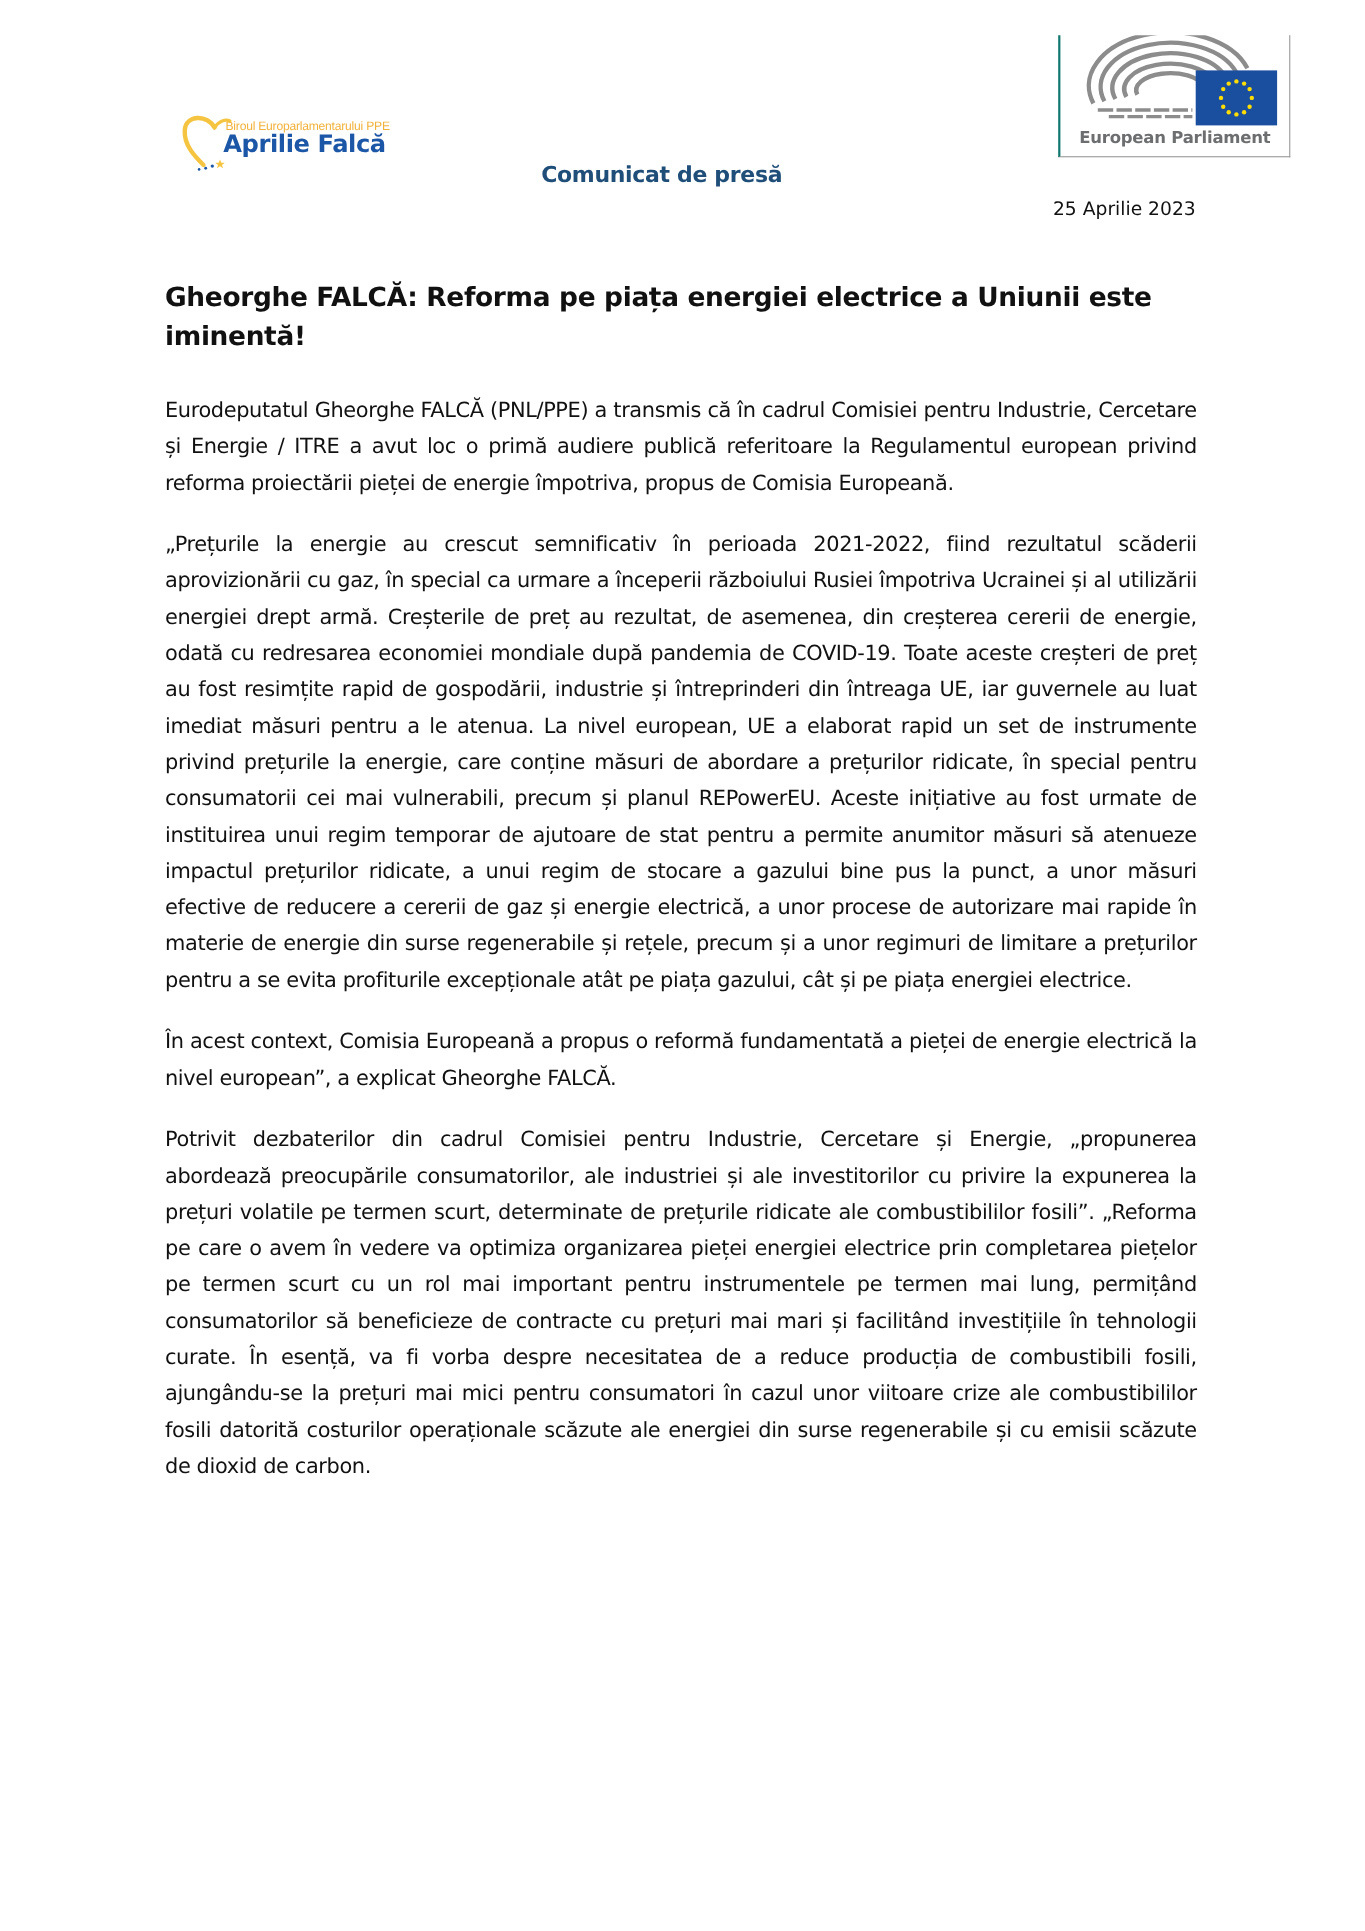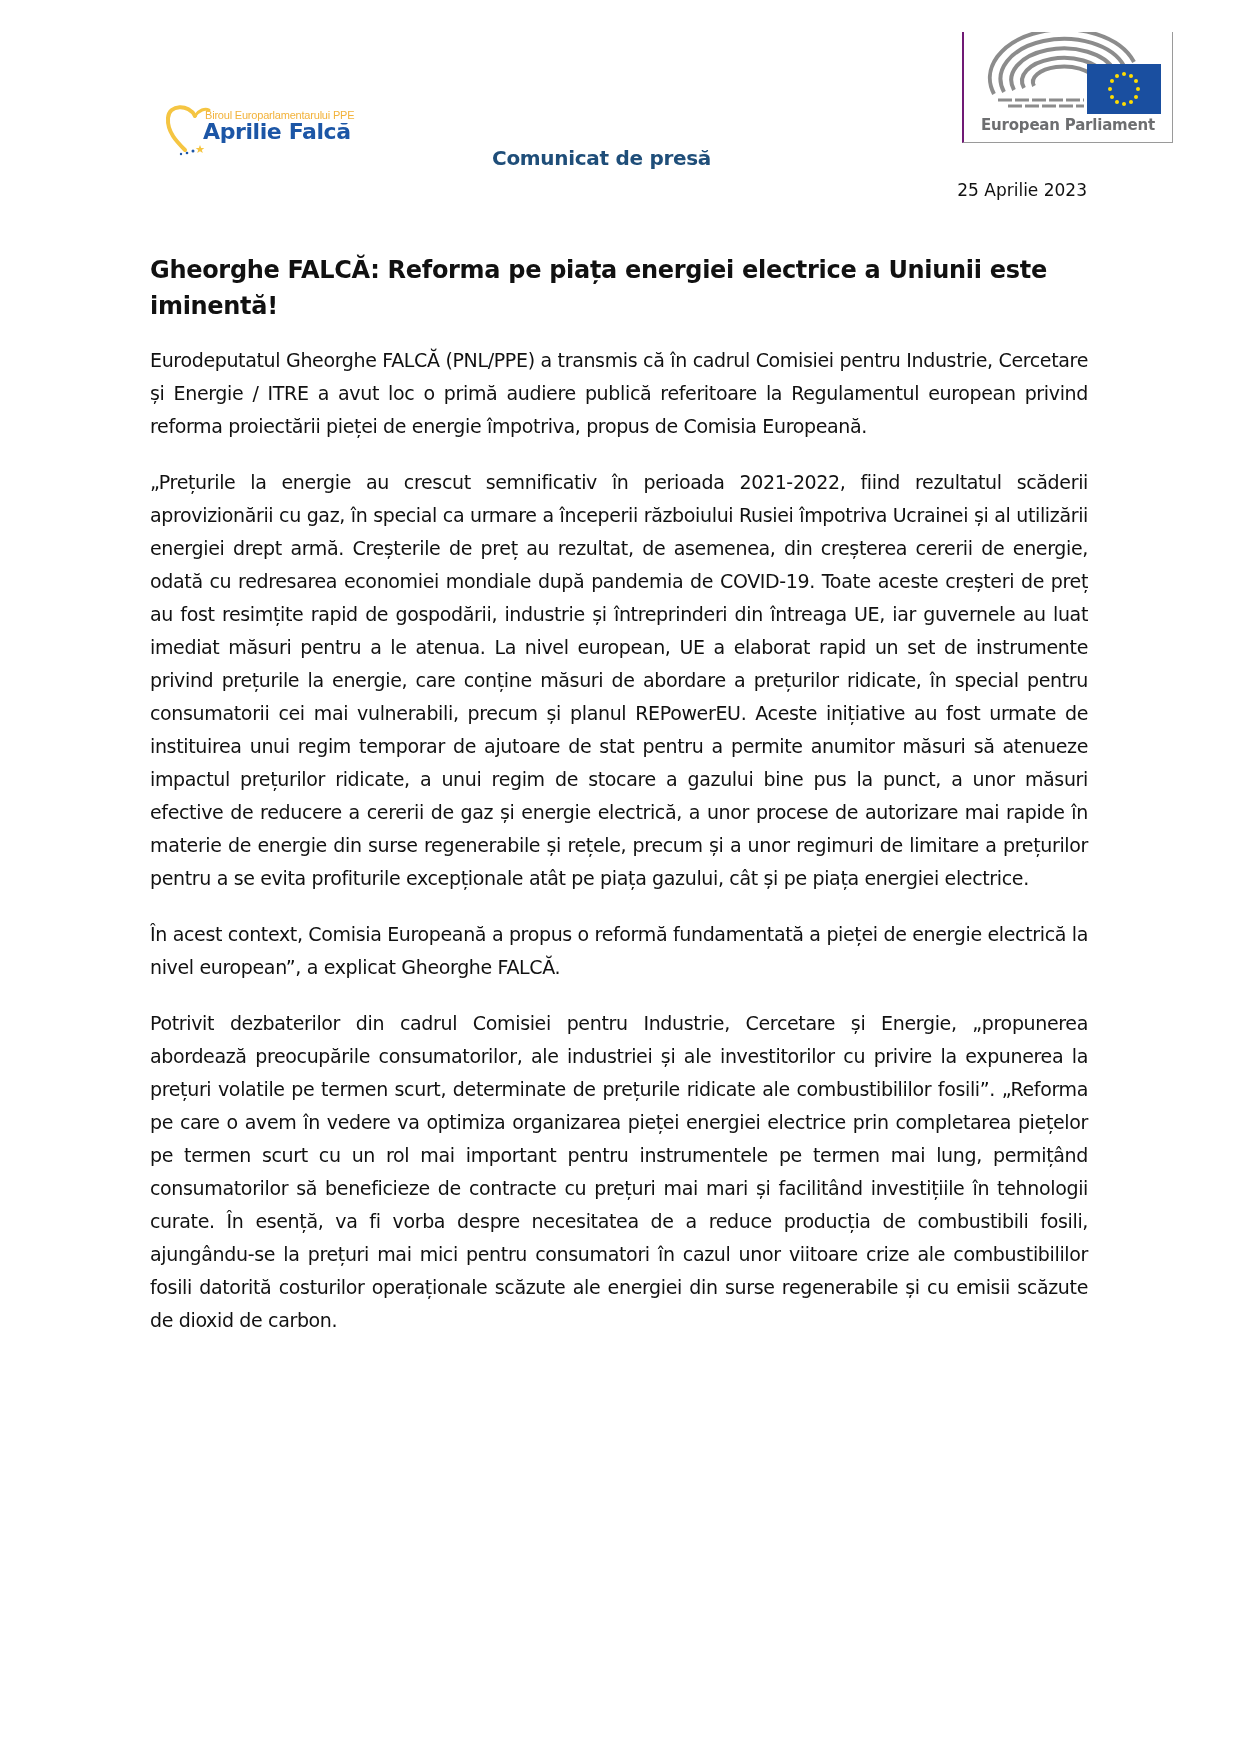--- a/index.html
+++ b/index.html
@@ -48,21 +48,21 @@
       white-space: nowrap;
     }
 
     
     .ep-logo {
       position: absolute;
       left: 962px;
       top: 32px;
       width: 208px;
       height: 110px;
-      border-left: 2px solid #701a75;
+      border-left: 2px solid #0f766e;
       border-right: 1px solid #9a9a9a;
       border-bottom: 1px solid #9a9a9a;
       background: #fff;
     }
     .ep-logo svg { position: absolute; left: 0; top: 0; }
     .ep-logo-label {
       position: absolute;
       left: 0;
       width: 100%;
       top: 84px;
@@ -96,21 +96,21 @@
     }
 
     
     .article {
       position: absolute;
       left: 150px;
       top: 252px;
       width: 938px;
     }
     .article-title {
-      margin: 0 0 20px 0;
+      margin: 0 0 33px 0;
       font-family: "DejaVu Sans", sans-serif;
       font-weight: bold;
       font-size: 24px;
       line-height: 36px;
       color: #111111;
       letter-spacing: -0.3px;
     }
     .article-paragraph {
       margin: 0 0 23px 0;
       font-family: "DejaVu Sans", sans-serif;

